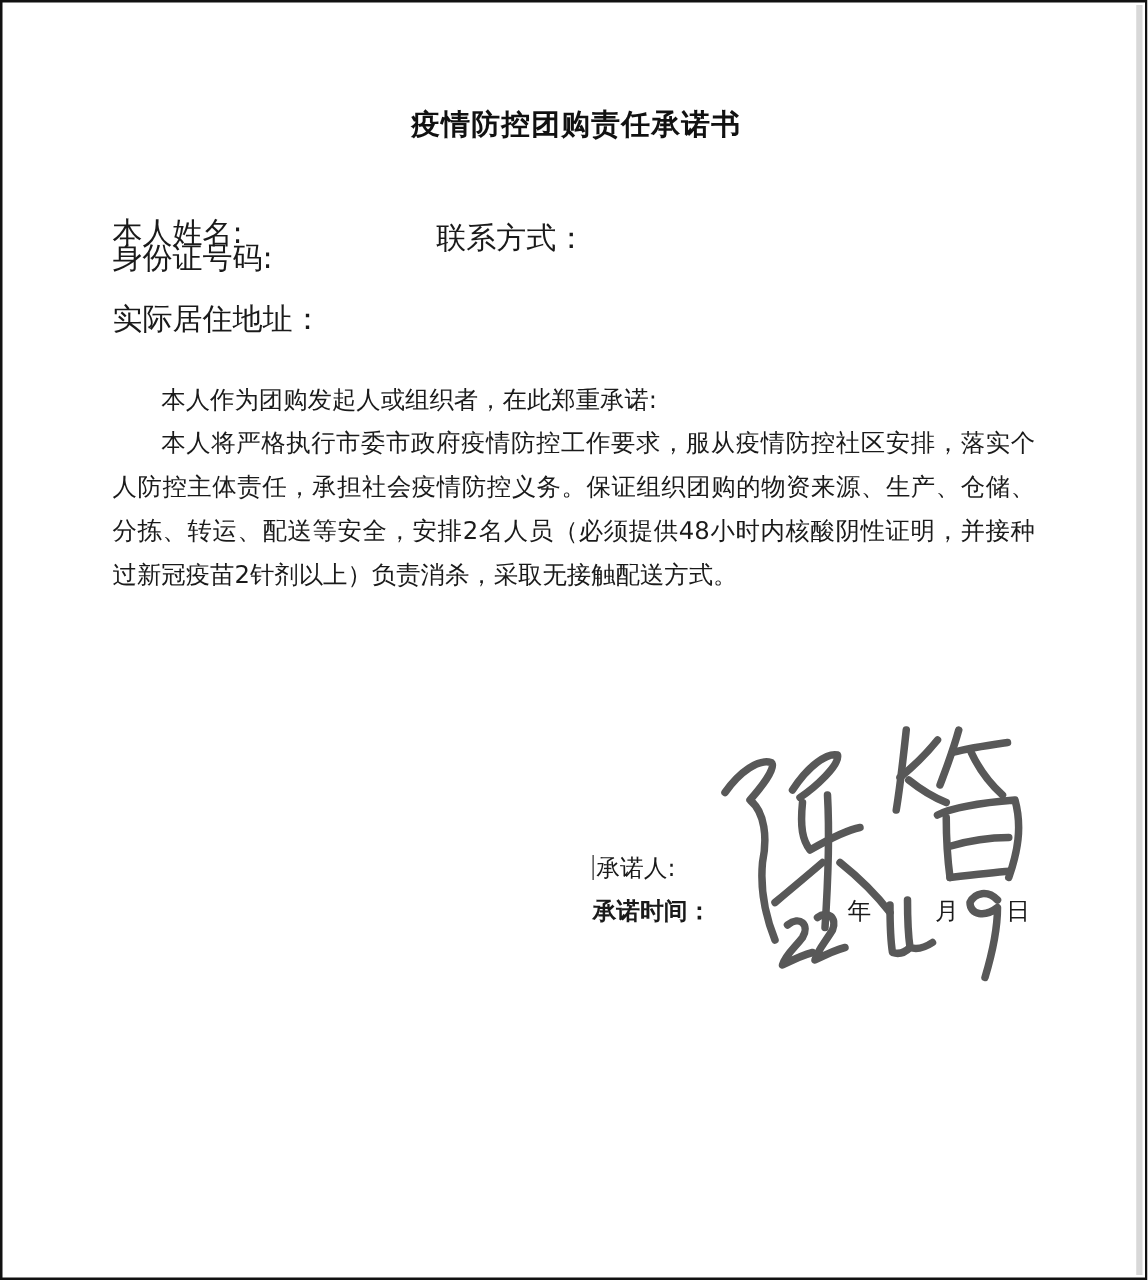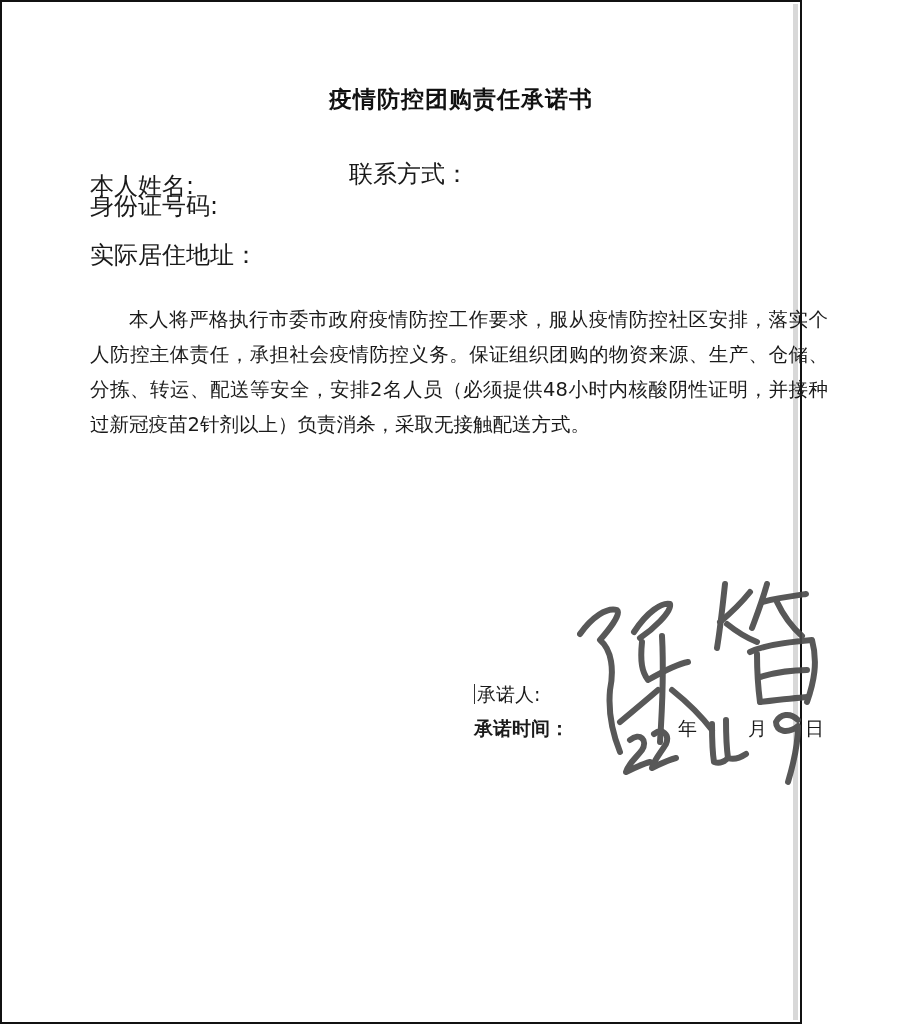--- a/index.html
+++ b/index.html
@@ -11,21 +11,21 @@
       width: 918px;
       height: 1024px;
       position: relative;
       overflow: hidden;
       font-family: "DejaVu Sans", "Liberation Sans", sans-serif;
       color: #1a1a1a;
     }
     .frame {
       position: absolute;
       left: 0; top: 0;
-      width: 802px; height: 1024px;
+      width: 918px; height: 1024px;
       box-sizing: border-box;
       border-top: 2px solid #111;
       border-left: 2px solid #111;
       border-bottom: 2px solid #111;
       border-right: 2px solid #111;
       background: #ffffff;
     }
     .right-strip {
       position: absolute;
       top: 2px;
@@ -96,25 +96,26 @@
   </style>
 </head>
 <body>
 
 <div class="frame">
   <div class="right-strip"></div>
 
   <div class="title">疫情防控团购责任承诺书</div>
 
   <div class="field" style="left:88px; top:168px;">本人姓名:</div>
-  <div class="field" style="left:347px; top:156px;">联系方式：</div>
+  <div class="field" style="left:347px; top:172px;">联系方式：</div>
   <div class="field" style="left:88px; top:188px;">身份证号码:</div>
   <div class="field" style="left:88px; top:237px;">实际居住地址：</div>
 
   <div class="body-text">
+    <p>本人作为团购发起人或组织者，在此郑重承诺:</p>
     <p>本人将严格执行市委市政府疫情防控工作要求，服从疫情防控社区安排，落实个人防控主体责任，承担社会疫情防控义务。保证组织团购的物资来源、生产、仓储、分拣、转运、配送等安全，安排2名人员（必须提供48小时内核酸阴性证明，并接种过新冠疫苗2针剂以上）负责消杀，采取无接触配送方式。</p>
   </div>
 
   <div class="sign-block" style="top:680px;">
     <span class="cursor"></span><span>承诺人:</span>
   </div>
   <div class="sign-block" style="top:714px;font-weight:bold;">
     <span>承诺时间：</span>
   </div>
   <div class="date-label" style="left:676px; top:714px;">年</div>

